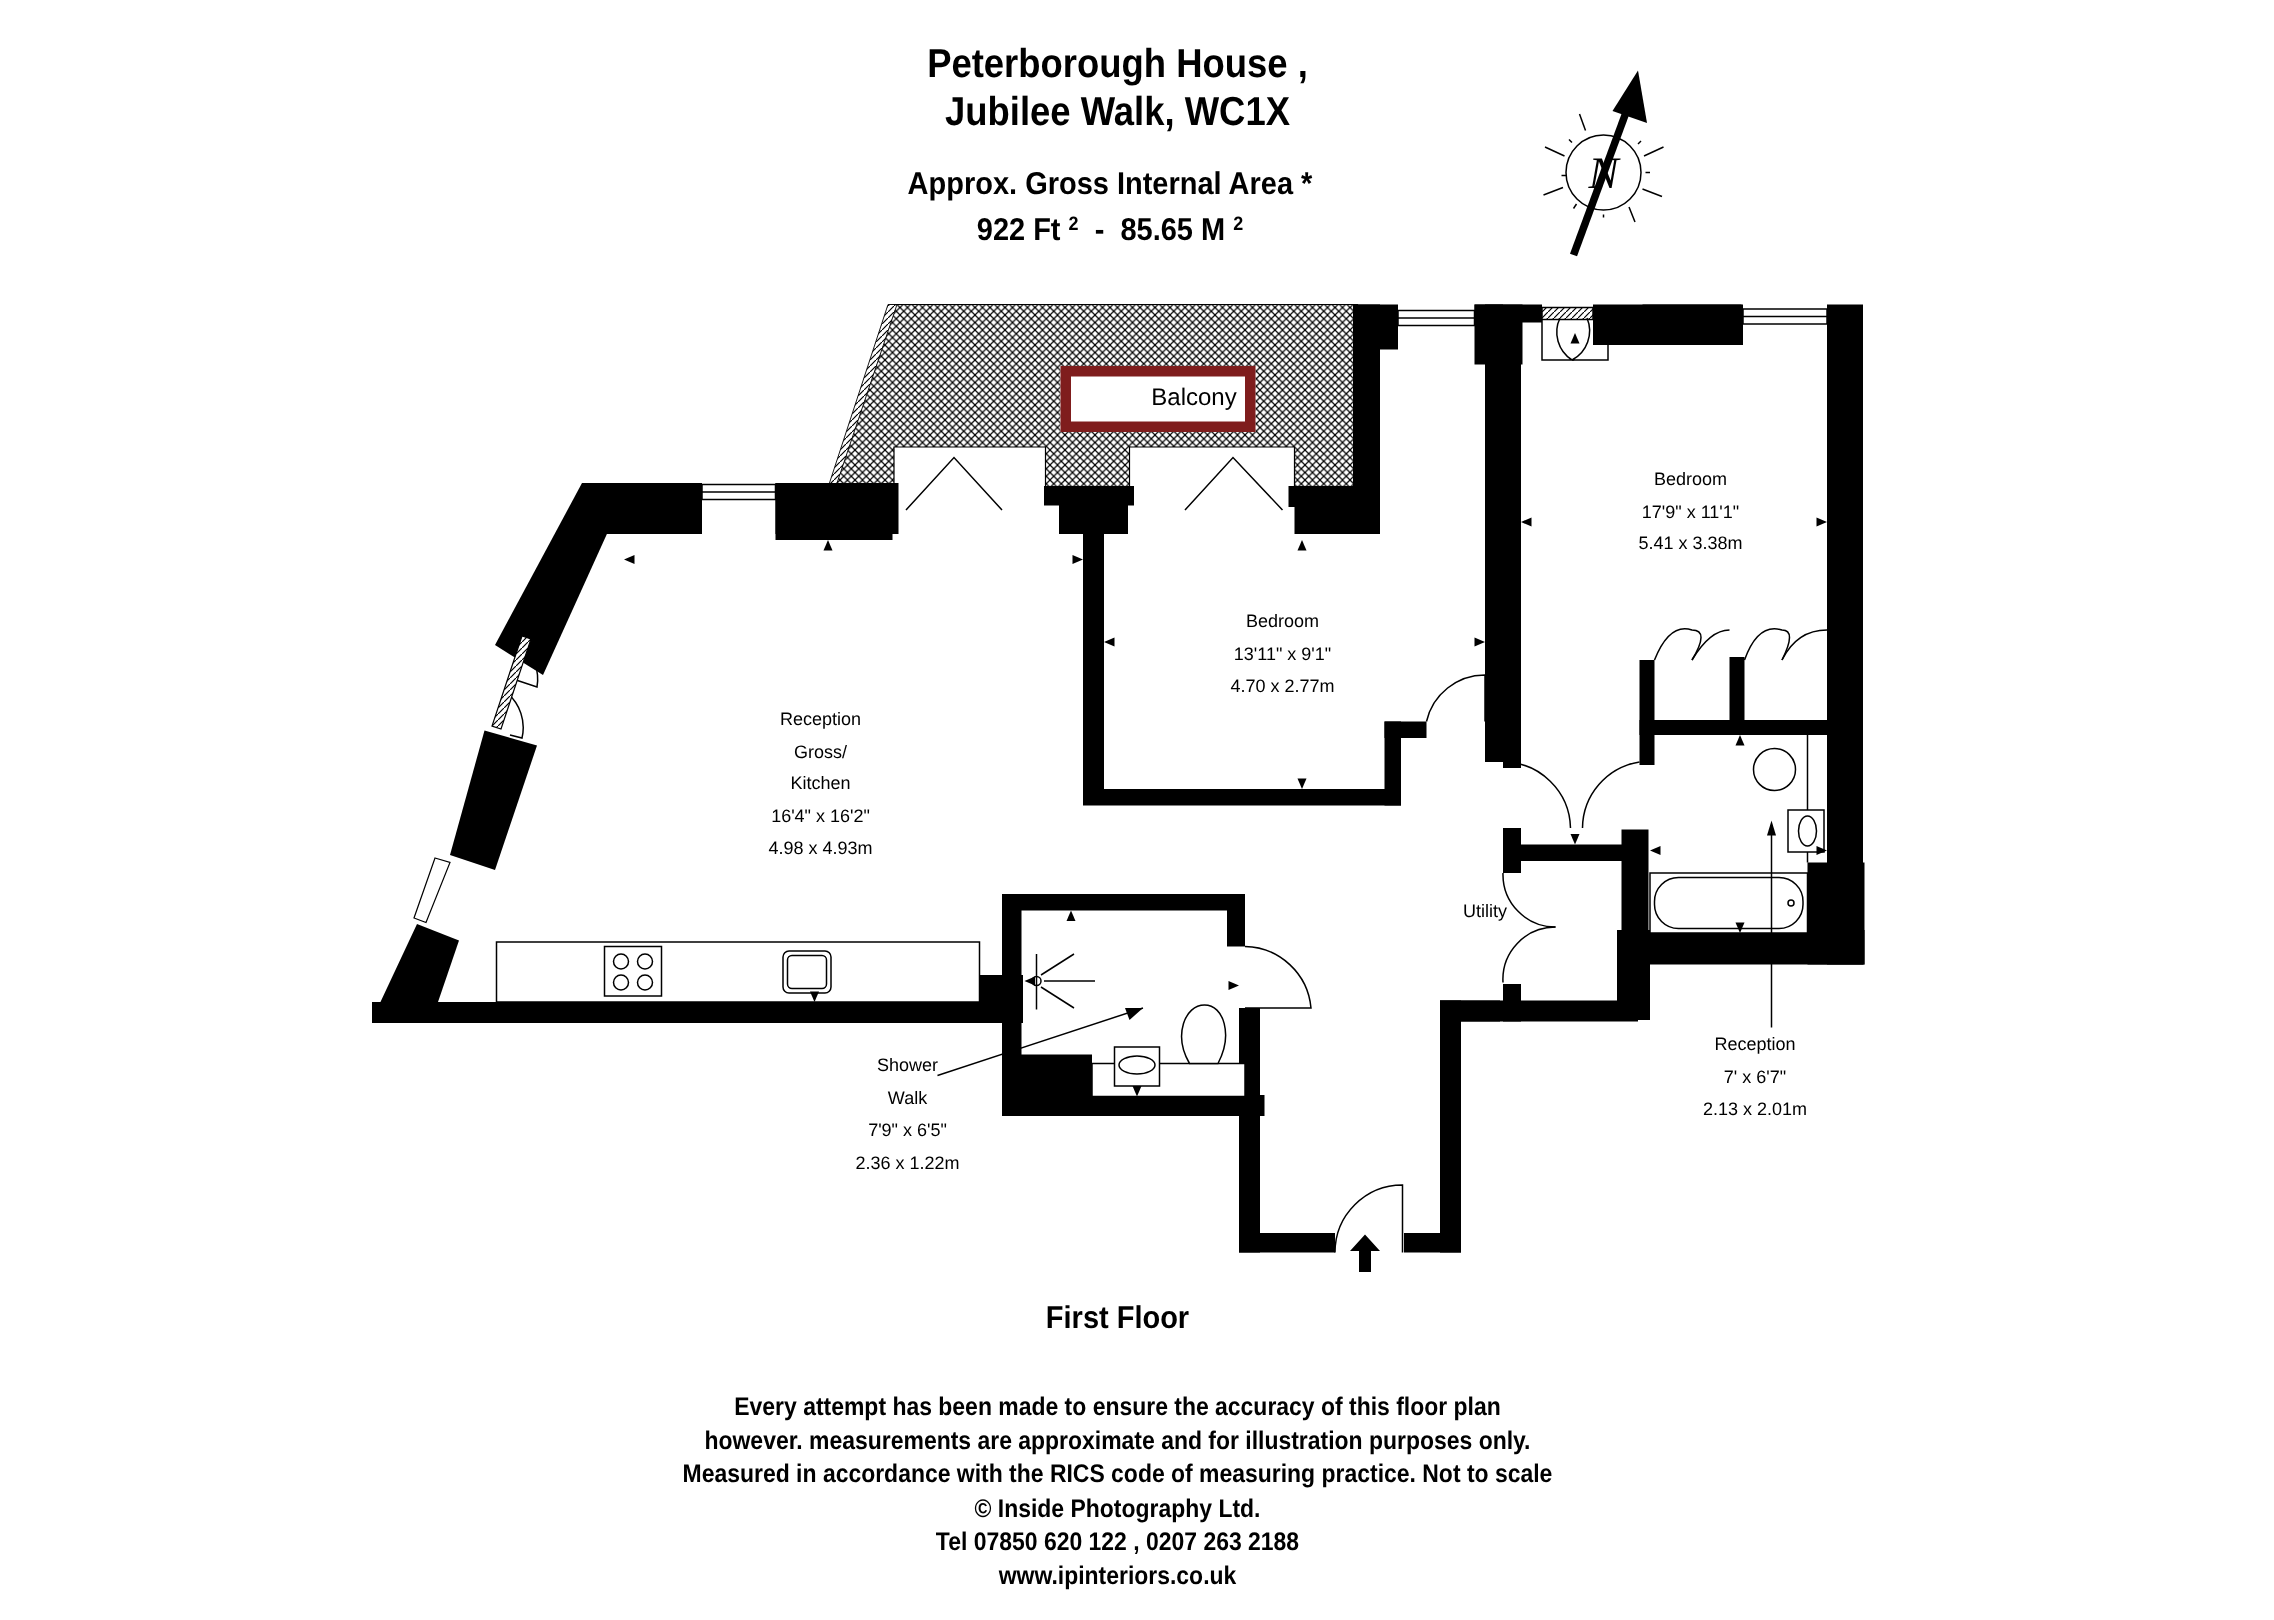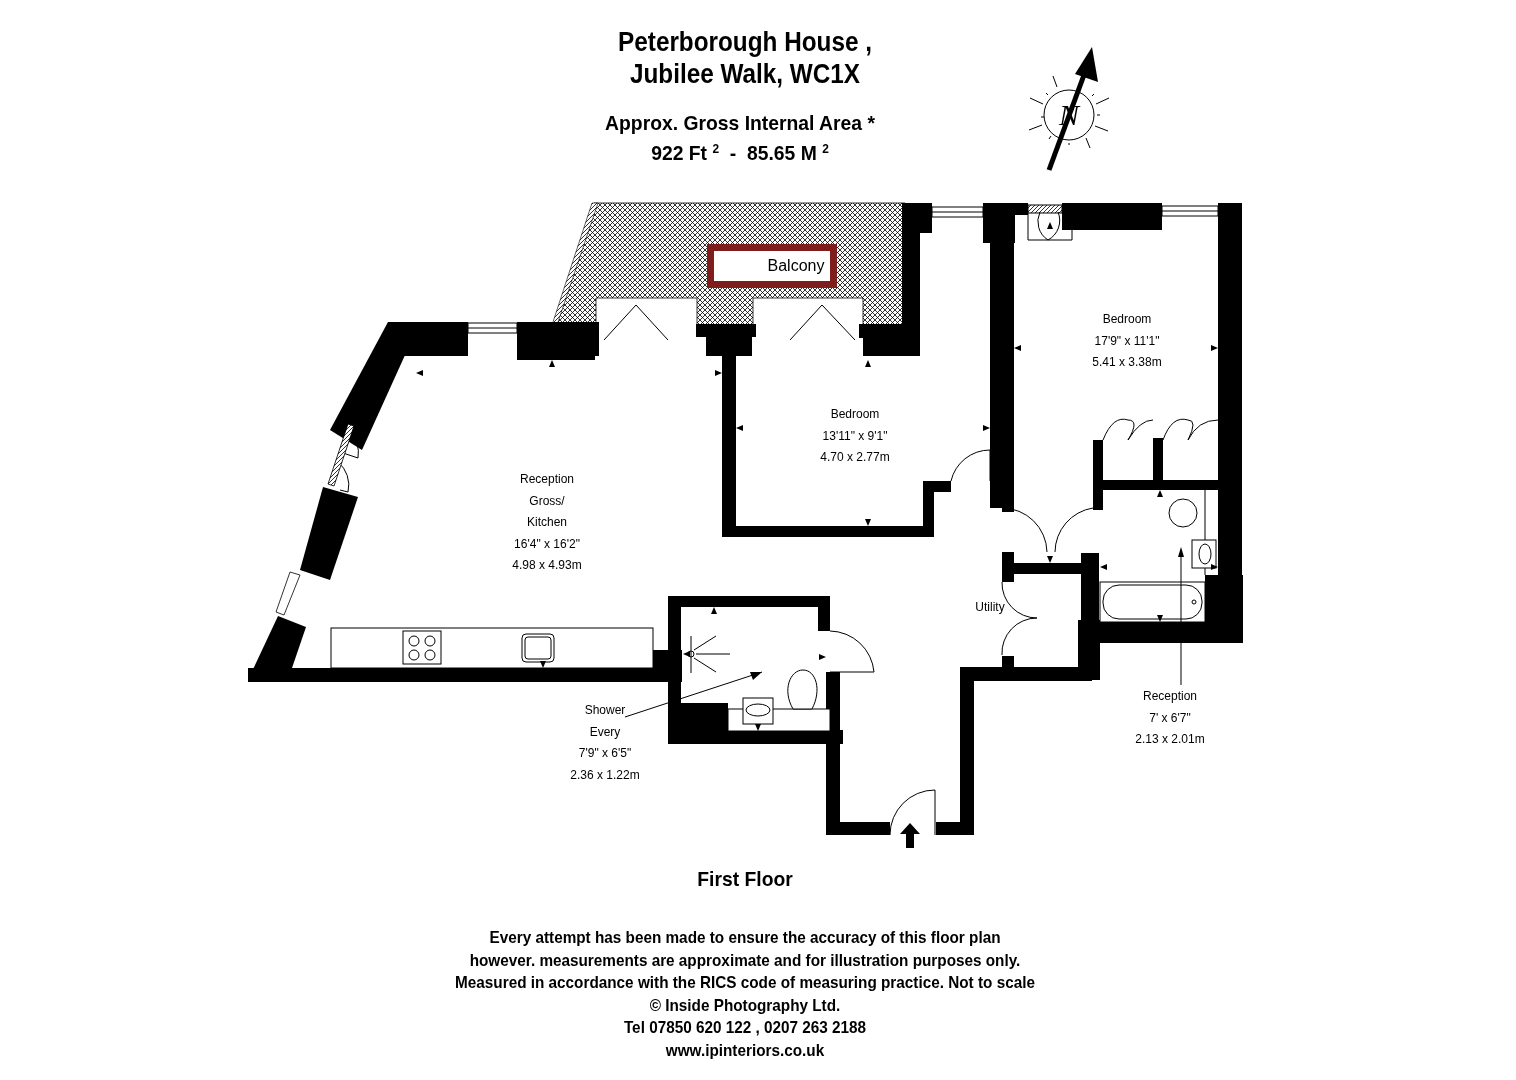--- a/index.html
+++ b/index.html
@@ -267,21 +267,21 @@
   <div>17'9" x 11'1"</div>
   <div>5.41 x 3.38m</div>
 </div>
 
 <div class="room-label" style="left:960px; top:597px; width:60px;">
   <div>Utility</div>
 </div>
 
 <div class="room-label" style="left:540px; top:700px; width:130px;">
   <div>Shower</div>
-  <div>Every</div>
+  <div>Walk</div>
   <div>7'9" x 6'5"</div>
   <div>2.36 x 1.22m</div>
 </div>
 
 <div class="room-label" style="left:1105px; top:686px; width:130px;">
   <div>Reception</div>
   <div>7' x 6'7"</div>
   <div>2.13 x 2.01m</div>
 </div>
 

